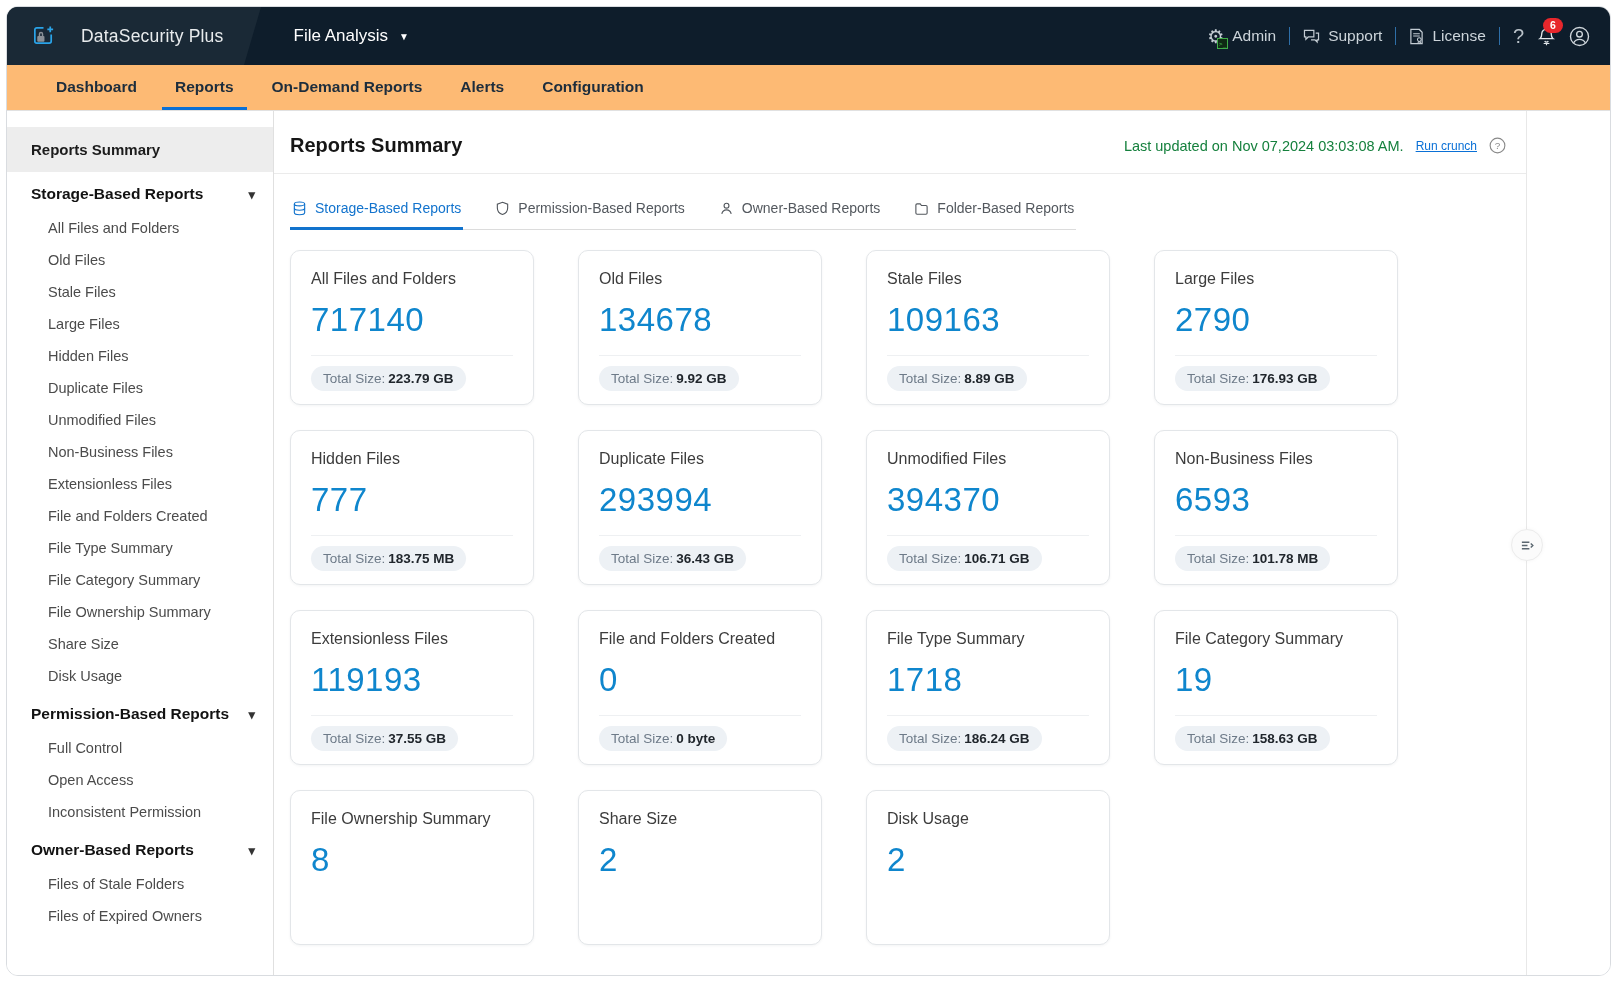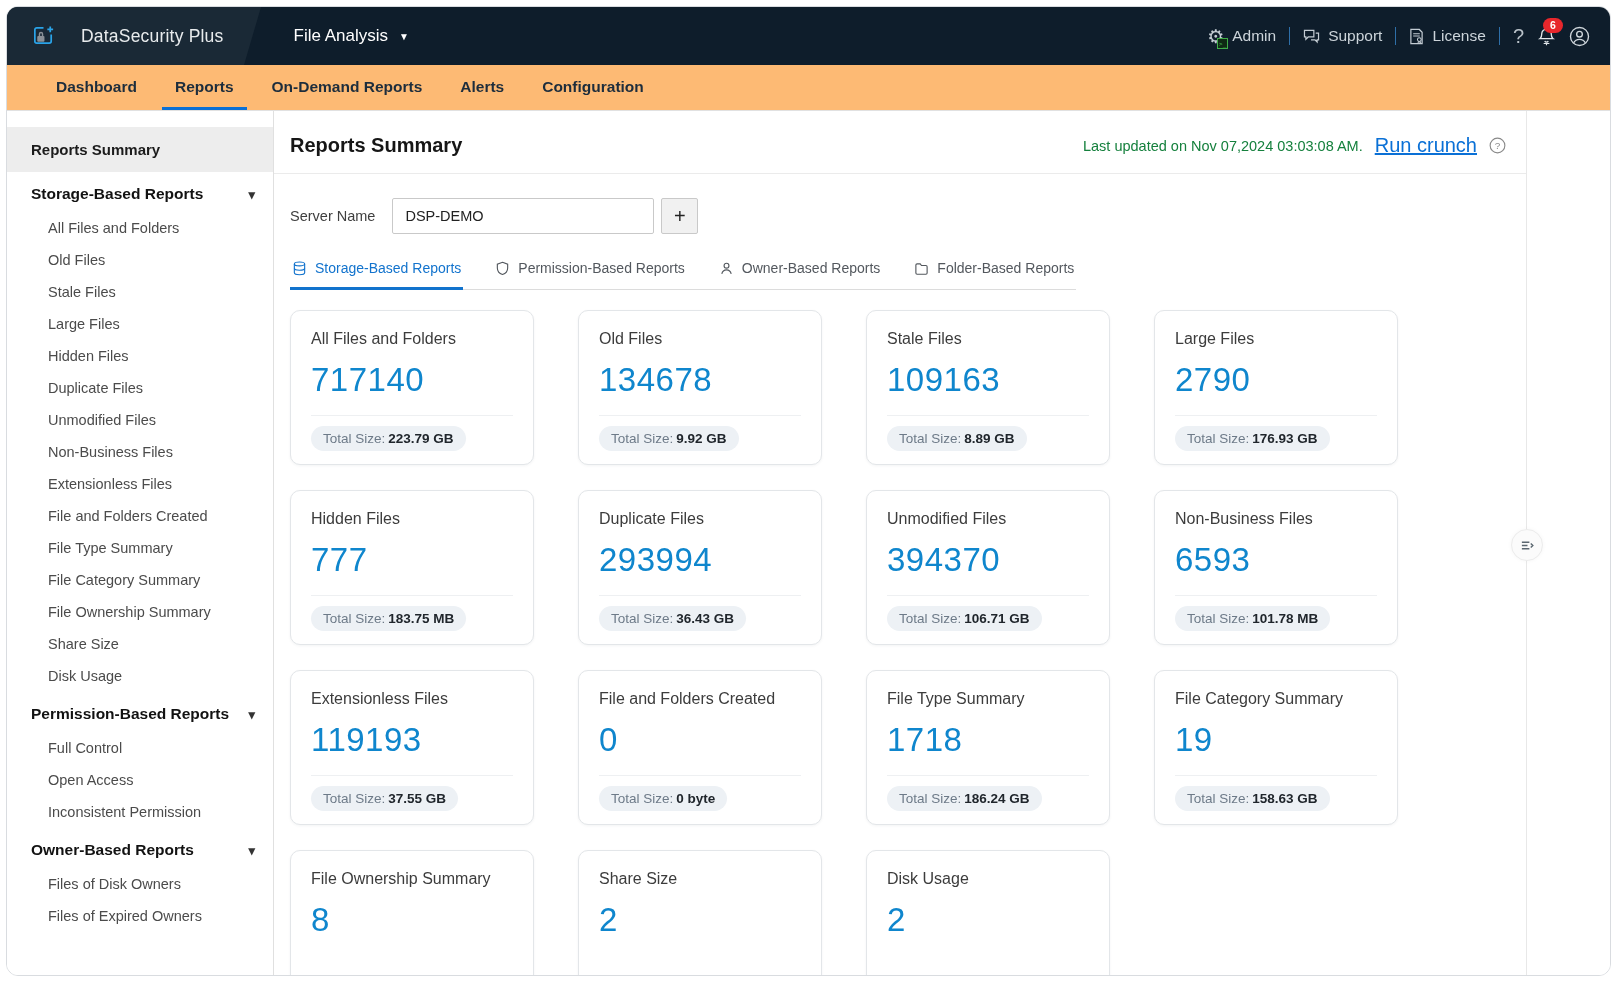--- a/index.html
+++ b/index.html
@@ -49,21 +49,21 @@
   .content{width:1253px;flex:0 0 1253px;border-right:1px solid #e8e8e8;overflow:hidden;}
   .rail{flex:1;position:relative;}
   .panel-toggle{position:absolute;left:-16px;top:418px;width:32px;height:32px;border-radius:50%;
     background:#fbfbfb;border:1px solid #ececec;display:flex;align-items:center;justify-content:center;
     color:#5b6770;cursor:pointer;box-shadow:0 0 4px rgba(0,0,0,.04);}
 
   .content-header{display:flex;align-items:center;padding:23px 20px 16px 16px;border-bottom:1px solid #ebebeb;}
   .page-title{font-size:20px;font-weight:700;color:#161616;}
   .header-right{margin-left:auto;display:flex;align-items:center;gap:12px;}
   .last-updated{font-size:14.5px;color:#15803d;text-align:right;}
-  .run-crunch{font-size:20px;color:#0a70d6;text-decoration:underline;cursor:pointer;}
+  .run-crunch{font-size:12px;color:#0a70d6;text-decoration:underline;cursor:pointer;}
   .q-icon{color:#8a8a8a;display:inline-flex;cursor:pointer;}
 
   .server-row{margin:24px 0 0 16px;display:flex;align-items:center;}
   .server-label{font-size:14.5px;color:#3f3f3f;margin-right:17px;}
   .server-input{width:262px;height:36px;border:1px solid #c9c9c9;padding:0 12px;font-size:14.5px;color:#222;
     font-family:"Liberation Sans",sans-serif;outline:none;border-radius:2px;}
   .add-btn{width:37px;height:36px;margin-left:7px;border:1px solid #c9c9c9;background:#f1f1f1;font-size:20px;
     color:#222;cursor:pointer;border-radius:2px;line-height:32px;text-align:center;}
 
   .tabs-row{margin:24px 0 0 16px;display:flex;gap:30px;border-bottom:1px solid #dcdcdc;width:fit-content;min-width:745px;}
@@ -189,21 +189,21 @@
             <span>Permission-Based Reports</span>
             <span class="side-caret">▾</span>
           </div>
           <div class="side-item">Full Control</div>
           <div class="side-item">Open Access</div>
           <div class="side-item">Inconsistent Permission</div>
           <div class="side-section-h">
             <span>Owner-Based Reports</span>
             <span class="side-caret">▾</span>
           </div>
-          <div class="side-item">Files of Disk Owners</div>
+          <div class="side-item">Files of Stale Folders</div>
           <div class="side-item">Files of Expired Owners</div>
         </div>
     </div>
 
     <div class="main">
       <div class="content">
 
         <div class="content-header">
           <span class="page-title">Reports Summary</span>
           <span class="header-right">
@@ -211,25 +211,20 @@
             <a class="run-crunch">Run crunch</a>
             <span class="q-icon">
               <svg viewBox="0 0 18 18" width="17" height="17">
                   <circle cx="9" cy="9" r="7.8" fill="none" stroke="currentColor" stroke-width="1.2"></circle>
                   <text x="9" y="12.7" font-size="10.5" text-anchor="middle" fill="currentColor" font-family="Liberation Sans,sans-serif">?</text>
                 </svg>
             </span>
           </span>
         </div>
 
-        <div class="server-row">
-          <span class="server-label">Server Name</span>
-          <input class="server-input" type="text" value="DSP-DEMO" style="">
-          <button class="add-btn">+</button>
-        </div>
 
         <div class="tabs-row" id="tabs-row">
             <div class="tab active">
               <span class="tab-icon">
                 <svg viewBox="0 0 16 16" width="15" height="15">
                   <ellipse cx="8" cy="3.1" rx="5.5" ry="2.1" fill="none" stroke="currentColor" stroke-width="1.2"></ellipse>
                   <path d="M2.5 3.1v4.7c0 1.1 2.5 2.1 5.5 2.1s5.5-1 5.5-2.1V3.1" fill="none" stroke="currentColor" stroke-width="1.2"></path>
                   <path d="M2.5 7.8v4.7c0 1.1 2.5 2.1 5.5 2.1s5.5-1 5.5-2.1V7.8" fill="none" stroke="currentColor" stroke-width="1.2"></path>
                 </svg>
               </span>

